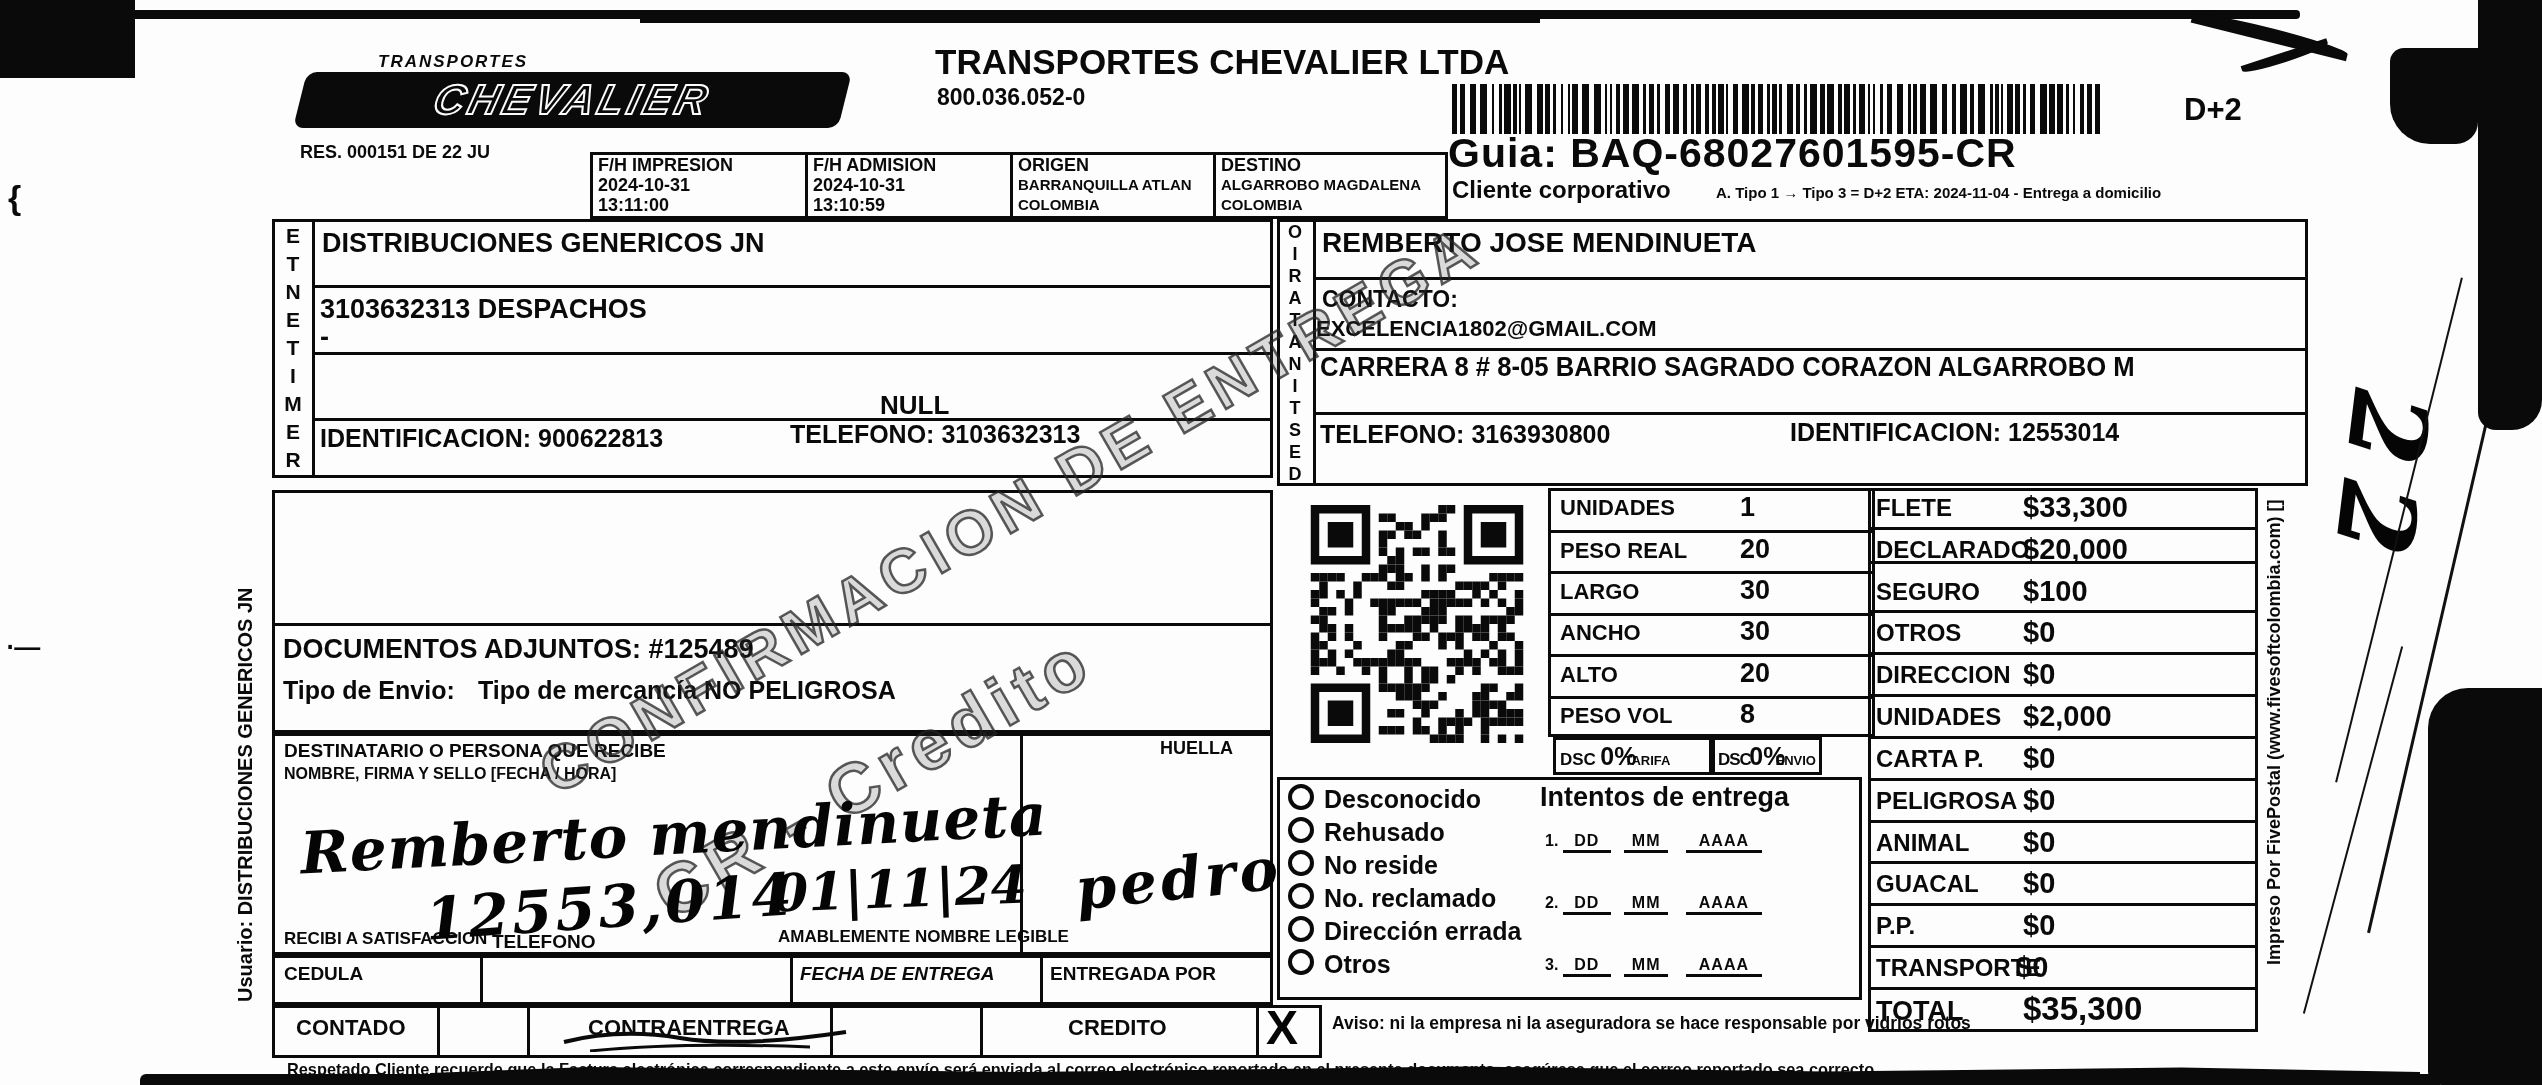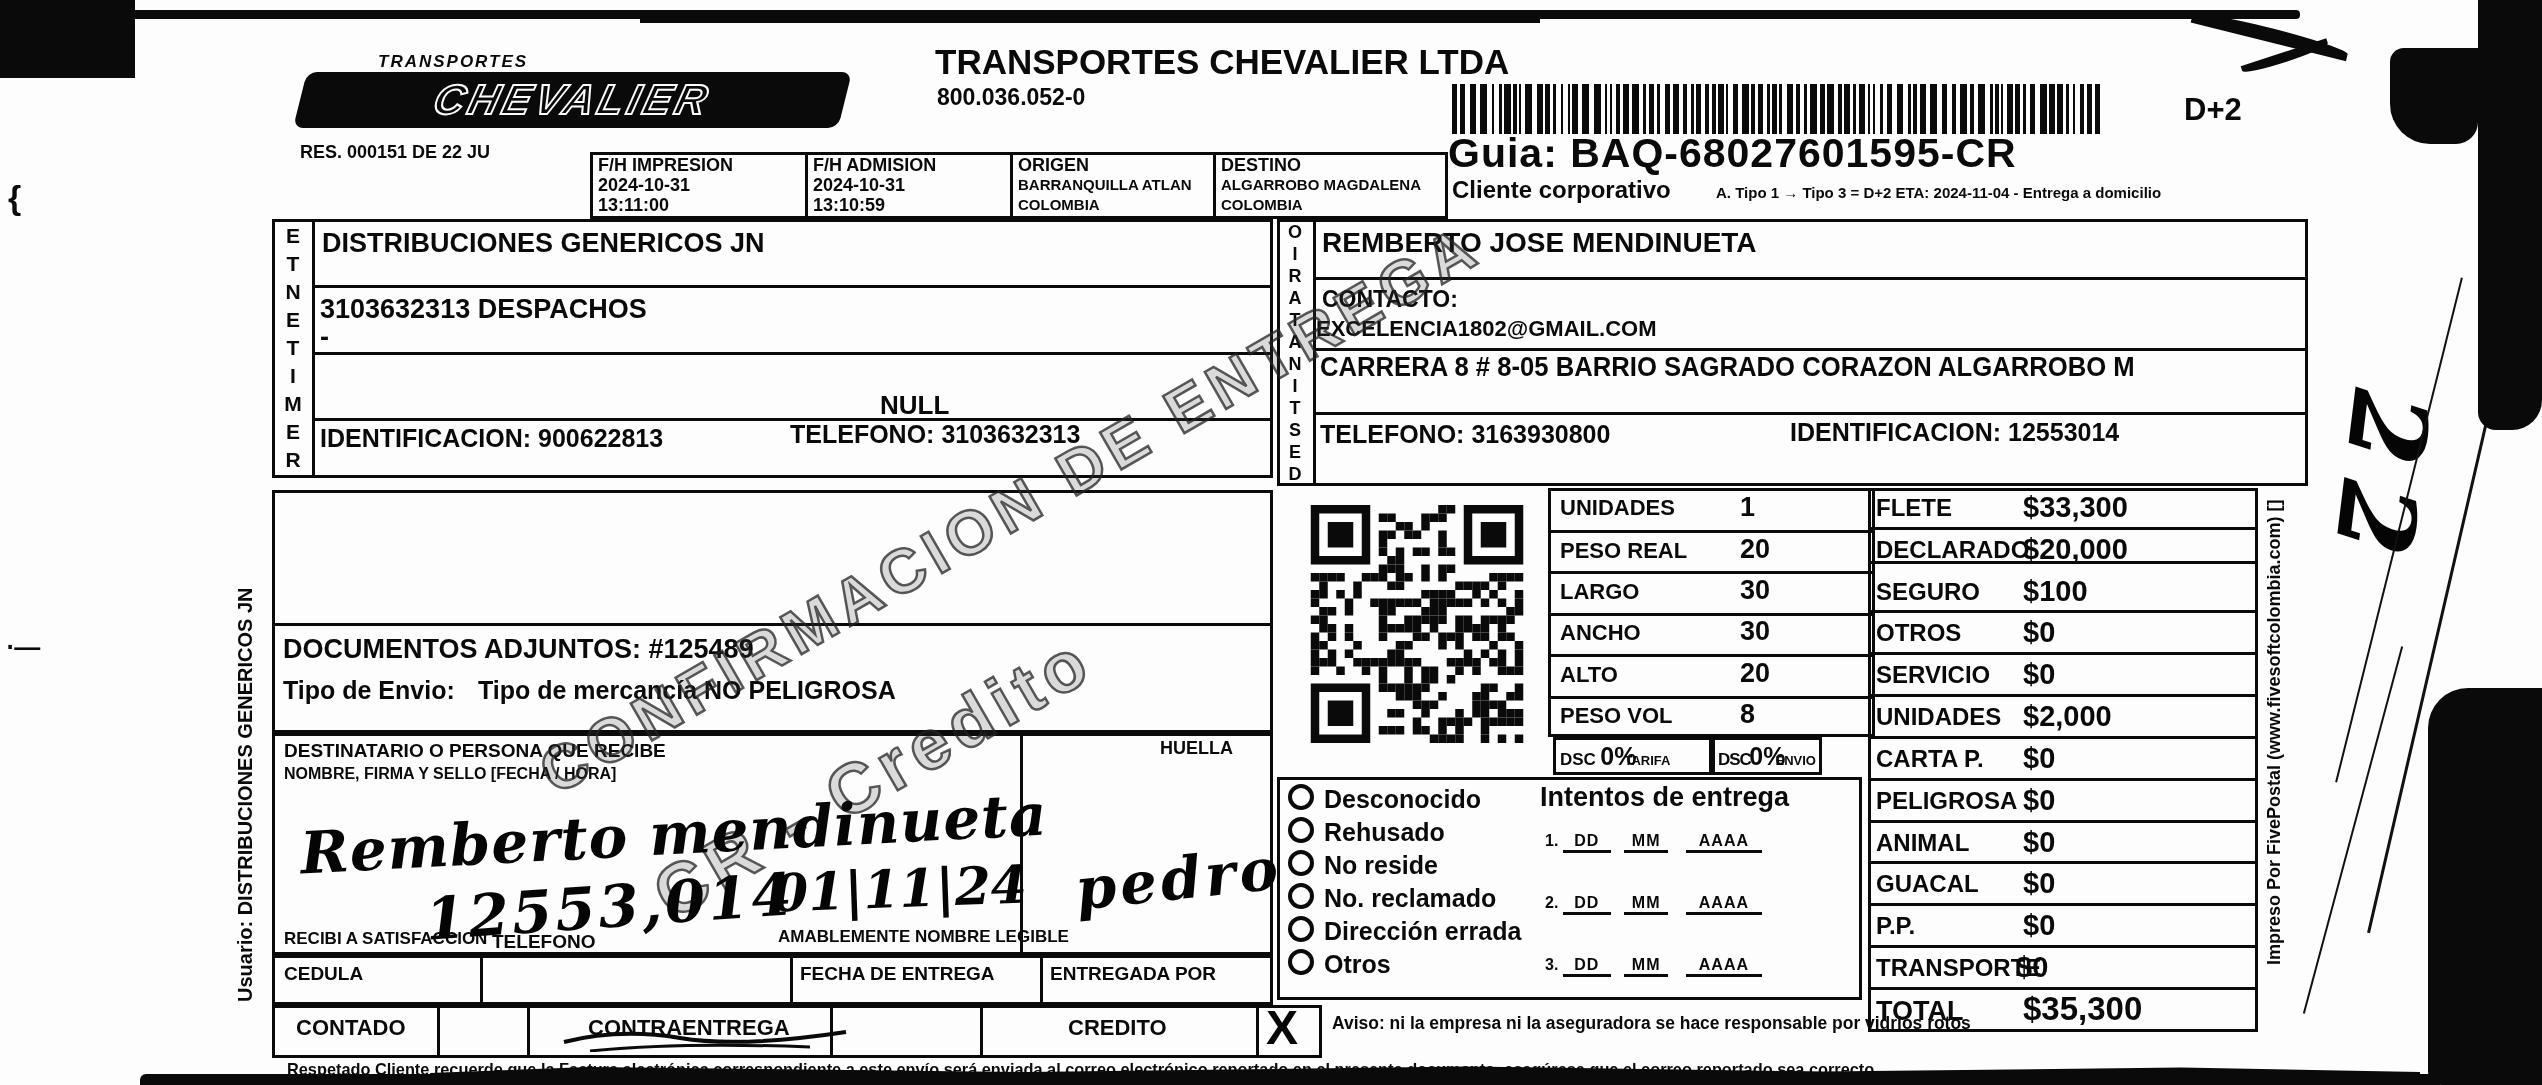--- a/index.html
+++ b/index.html
@@ -318,21 +318,21 @@
   <div class="abs lbl" style="left:1160px;top:738px;font-size:18px;">HUELLA</div>
   <div class="abs lbl" style="left:284px;top:929px;font-size:17px;">RECIBI A SATISFACCION</div>
   <div class="abs lbl" style="left:778px;top:927px;font-size:17px;z-index:3;">AMABLEMENTE NOMBRE LEGIBLE</div>
 
   <div class="box" style="left:272px;top:955px;width:1001px;height:50px;"></div>
   <div class="vline" style="left:480px;top:955px;height:50px;"></div>
   <div class="vline" style="left:790px;top:955px;height:50px;"></div>
   <div class="vline" style="left:1040px;top:955px;height:50px;"></div>
   <div class="abs lbl" style="left:284px;top:963px;font-size:19px;">CEDULA</div>
   <div class="abs lbl" style="left:492px;top:931px;font-size:19px;">TELEFONO</div>
-  <div class="abs lbl" style="left:800px;top:963px;font-size:19px;">FECHA DE ENTREGA</div>
+  <div class="abs lbl" style="left:800px;top:963px;font-size:19px;font-style:italic;">FECHA DE ENTREGA</div>
   <div class="abs lbl" style="left:1050px;top:963px;font-size:19px;">ENTREGADA POR</div>
 
   <div class="box" style="left:272px;top:1005px;width:1050px;height:53px;"></div>
   <div class="vline" style="left:437px;top:1005px;height:53px;"></div>
   <div class="vline" style="left:527px;top:1005px;height:53px;"></div>
   <div class="vline" style="left:830px;top:1005px;height:53px;"></div>
   <div class="vline" style="left:980px;top:1005px;height:53px;"></div>
   <div class="vline" style="left:1256px;top:1005px;height:53px;"></div>
   <div class="abs lbl" style="left:296px;top:1015px;font-size:22px;">CONTADO</div>
   <div class="abs lbl" style="left:588px;top:1015px;font-size:22px;">CONTRAENTREGA</div>
@@ -639,21 +639,21 @@
     </div>
   <div class="abs chargerow" style="left:1868px;top:572px;width:390px;height:41px;border-bottom:3px solid #0a0a0a;box-sizing:border-box;">
     <span class="cl" style="font-size:24px;">SEGURO</span>
     <span class="cv" style="font-size:29px;">$100</span>
     </div>
   <div class="abs chargerow" style="left:1868px;top:613px;width:390px;height:42px;border-bottom:3px solid #0a0a0a;box-sizing:border-box;">
     <span class="cl" style="font-size:24px;">OTROS</span>
     <span class="cv" style="font-size:29px;">$0</span>
     </div>
   <div class="abs chargerow" style="left:1868px;top:655px;width:390px;height:42px;border-bottom:3px solid #0a0a0a;box-sizing:border-box;">
-    <span class="cl" style="font-size:24px;">SERVICIO</span>
+    <span class="cl" style="font-size:24px;">DIRECCION</span>
     <span class="cv" style="font-size:29px;">$0</span>
     </div>
   <div class="abs chargerow" style="left:1868px;top:697px;width:390px;height:42px;border-bottom:3px solid #0a0a0a;box-sizing:border-box;">
     <span class="cl" style="font-size:24px;">UNIDADES</span>
     <span class="cv" style="font-size:29px;">$2,000</span>
     </div>
   <div class="abs chargerow" style="left:1868px;top:739px;width:390px;height:42px;border-bottom:3px solid #0a0a0a;box-sizing:border-box;">
     <span class="cl" style="font-size:24px;">CARTA P.</span>
     <span class="cv" style="font-size:29px;">$0</span>
     </div>

